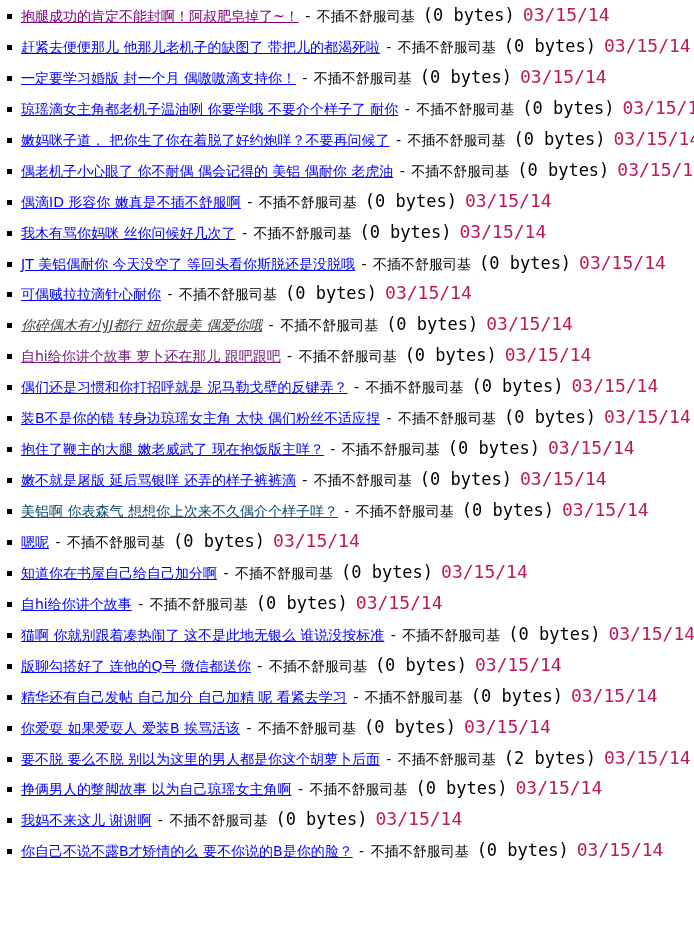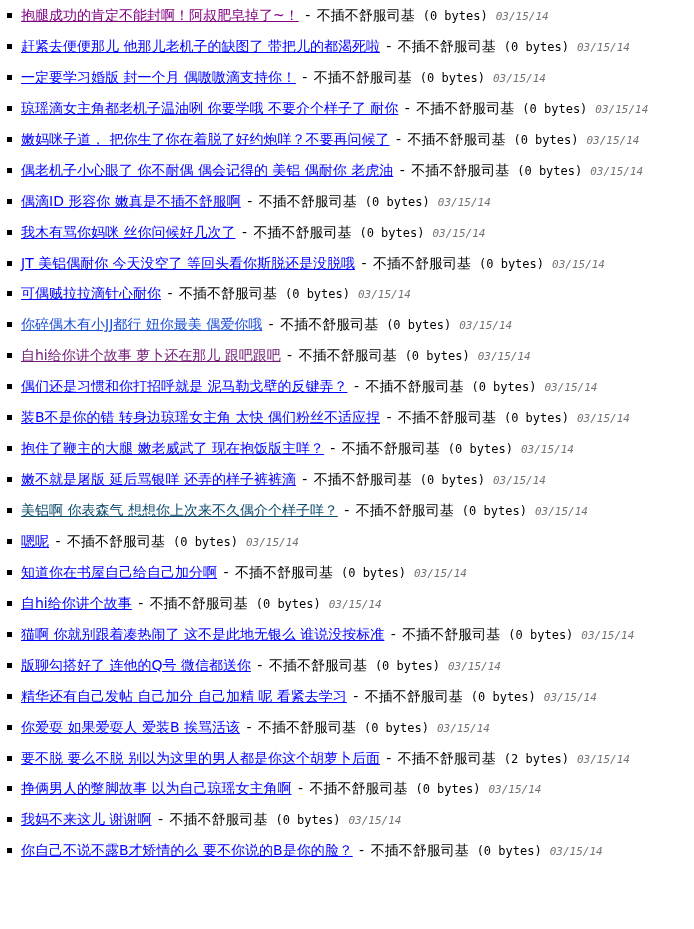--- a/index.html
+++ b/index.html
@@ -38,29 +38,28 @@
   }
   .sep {
     color: #000000;
     padding: 0 2px;
   }
   .author {
     color: #000000;
   }
   .bytes {
     font-family: "DejaVu Sans Mono", monospace;
-    font-size: 12px;
+    font-size: 17px;
     color: #000000;
     margin-left: 8px;
   }
   .date {
     font-family: "DejaVu Sans Mono", monospace;
-    font-size: 11px;
-    font-style: italic;
-    color: #737373;
+    font-size: 18px;
+    color: #be185d;
     margin-left: 8px;
   }
 </style>
 </head>
 <body>
 
 <div class="post-list">
   <div class="post-row">
     <span class="bullet" style="background: rgb(0, 0, 0);"></span><span class="post-title" style="color: rgb(128, 0, 128);">抱腿成功的肯定不能封啊！阿叔肥皂掉了~！</span><span class="sep"> - </span><span class="author">不插不舒服司基</span><span class="bytes">(0 bytes)</span><span class="date">03/15/14</span>
   </div>
@@ -96,21 +95,21 @@
 
   <div class="post-row">
     <span class="bullet" style="background: rgb(0, 0, 0);"></span><span class="post-title" style="color: rgb(0, 0, 255);">JT 美铝偶耐你 今天没空了 等回头看你斯脱还是没脱哦</span><span class="sep"> - </span><span class="author">不插不舒服司基</span><span class="bytes">(0 bytes)</span><span class="date">03/15/14</span>
   </div>
 
   <div class="post-row">
     <span class="bullet" style="background: rgb(0, 0, 0);"></span><span class="post-title" style="color: rgb(0, 0, 255); text-decoration: underline;">可偶贼拉拉滴针心耐你</span><span class="sep"> - </span><span class="author">不插不舒服司基</span><span class="bytes">(0 bytes)</span><span class="date">03/15/14</span>
   </div>
 
   <div class="post-row">
-    <span class="bullet" style="background: rgb(0, 0, 0);"></span><span class="post-title" style="color: #1d4ed8;">你碎偶木有小JJ都行 妞你最美 偶爱你哦</span><span class="sep"> - </span><span class="author">不插不舒服司基</span><span class="bytes">(0 bytes)</span><span class="date">03/15/14</span>
+    <span class="bullet" style="background: rgb(0, 0, 0);"></span><span class="post-title" style="color: #404040; font-style: italic;">你碎偶木有小JJ都行 妞你最美 偶爱你哦</span><span class="sep"> - </span><span class="author">不插不舒服司基</span><span class="bytes">(0 bytes)</span><span class="date">03/15/14</span>
   </div>
 
   <div class="post-row">
     <span class="bullet" style="background: rgb(0, 0, 0);"></span><span class="post-title" style="color: #701a75;">自hi给你讲个故事 萝卜还在那儿 跟吧跟吧</span><span class="sep"> - </span><span class="author">不插不舒服司基</span><span class="bytes">(0 bytes)</span><span class="date">03/15/14</span>
   </div>
 
   <div class="post-row">
     <span class="bullet" style="background: rgb(0, 0, 0);"></span><span class="post-title" style="color: rgb(0, 0, 255);">偶们还是习惯和你打招呼就是 泥马勒戈壁的反键弄？</span><span class="sep"> - </span><span class="author">不插不舒服司基</span><span class="bytes">(0 bytes)</span><span class="date">03/15/14</span>
   </div>
 

